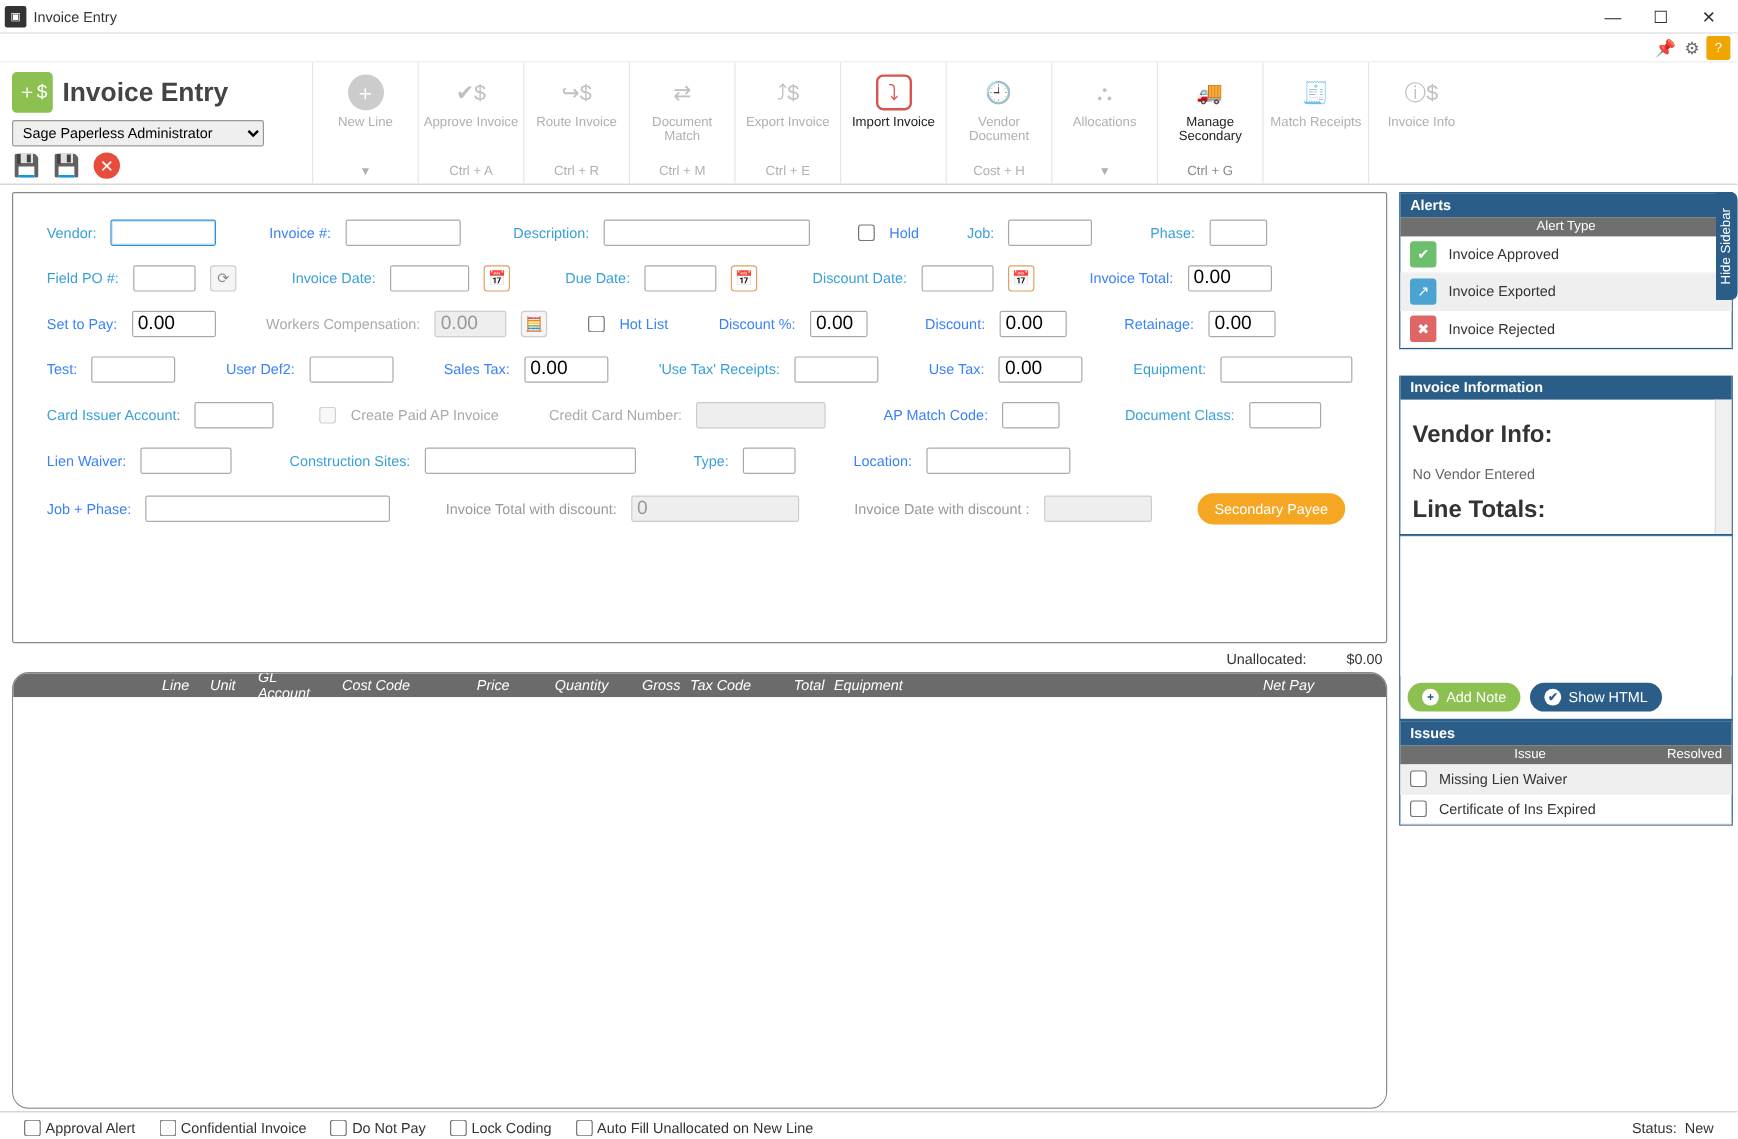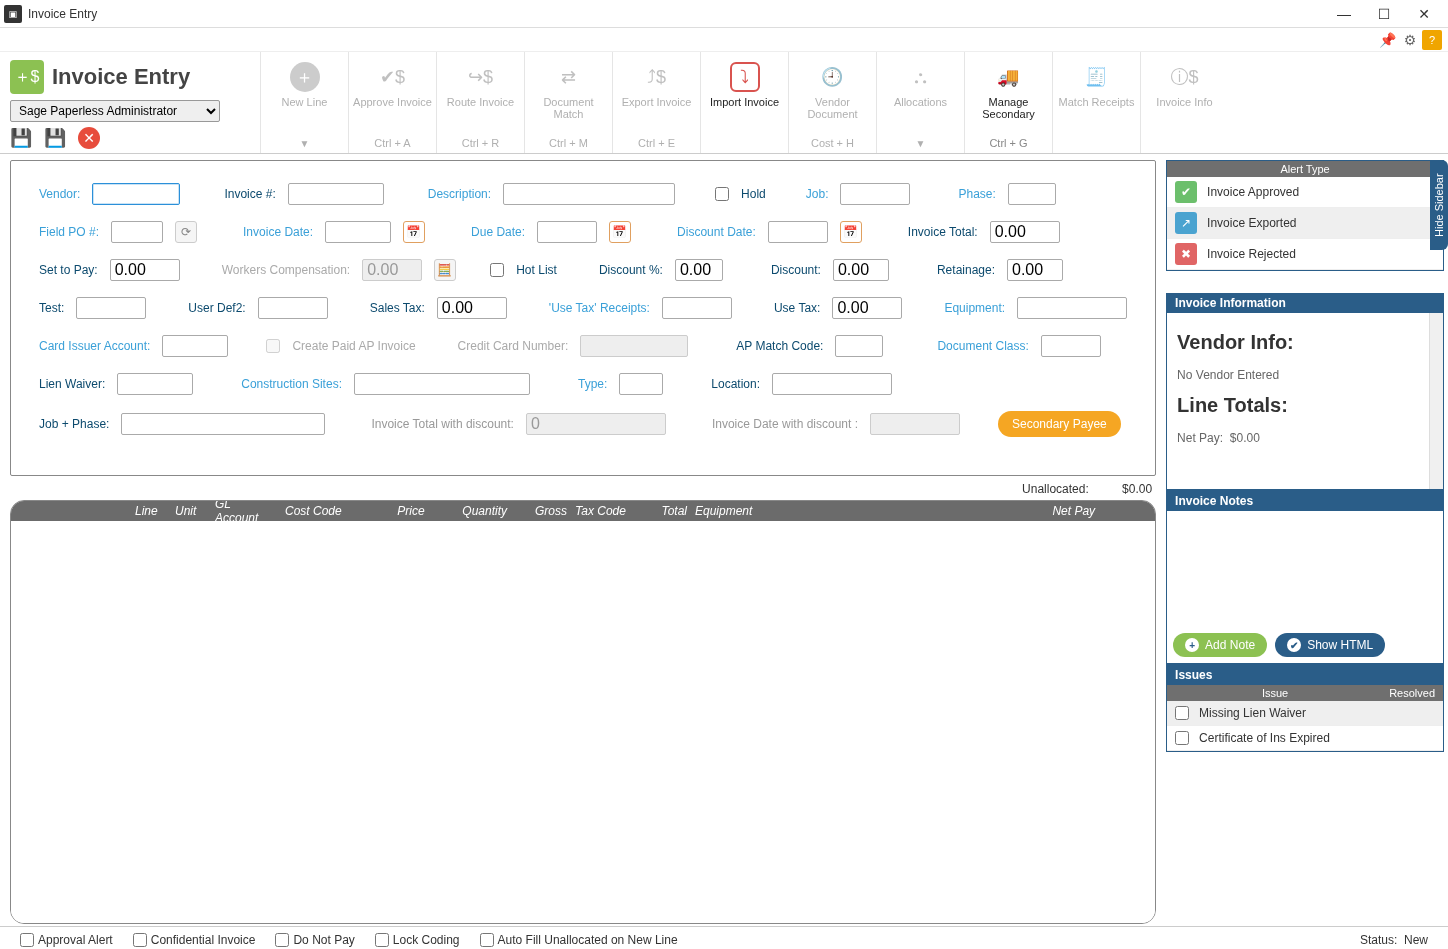--- a/index.html
+++ b/index.html
@@ -39,23 +39,23 @@
 .ritem .rlabel { font-size:11px; text-align:center; line-height:1.1; padding: 0 4px; }
 .ritem .rshort { position:absolute; bottom:4px; font-size:11px; color:#b0b0b0; }
 .ritem .rdrop { position:absolute; bottom:4px; font-size:10px; color:#b0b0b0; }
 
 
 .main { display:flex; height: 772px; }
 .left { flex:1; padding: 6px 10px 0 10px; display:flex; flex-direction:column; }
 .right { width: 288px; border-left: 0; padding: 6px 4px 0 0; display:flex; flex-direction:column; gap:0; position:relative;}
 
 
-.form-panel { border: 1px solid #888; border-radius: 2px; padding: 22px 28px 8px 28px; height: 316px; position:relative; }
+.form-panel { border: 1px solid #888; border-radius: 2px; padding: 22px 28px 8px 28px; height: 376px; position:relative; }
 .frow { display:flex; align-items:center; gap: 12px; margin-bottom: 16px; flex-wrap: nowrap; }
-.flabel { font-size:12px; color:#0c4a6e; white-space:nowrap; }
+.flabel { font-size:12px; color:#3b82f6; white-space:nowrap; }
 .flabel.link { color:#3aa0d8; text-decoration: underline dotted transparent; cursor:pointer; }
 .finput { height:22px; border:1px solid #aaa; border-radius:2px; font-size:16px; padding:0 4px; background:#fff; }
 .finput.highlight { border-color:#2b90d9; box-shadow: 0 0 0 1px rgba(43,144,217,.25) inset; }
 .finput.disabled { background:#eee; color:#999; border-color:#ccc;}
 .mini-btn { width:22px; height:22px; border:1px solid #ccc; border-radius:3px; background:#f5f5f5; display:inline-flex; align-items:center; justify-content:center; font-size:12px; color:#888; cursor:pointer;}
 .cal-btn { width:22px; height:22px; border:1px solid #e0a060; border-radius:3px; background:#fff; display:inline-flex; align-items:center; justify-content:center; font-size:12px; color:#e08030; cursor:pointer;}
 input[type=checkbox].cb { width:14px; height:14px; }
 
 .secondary-payee { background:#f5a623; color:#fff; border:none; border-radius:14px; padding:6px 14px; font-size:12px; cursor:pointer; }
 
@@ -347,48 +347,48 @@
         <div class="gh" style="width:240px">Equipment</div>
         <div class="gh" style="flex:1;text-align:right;padding-right:60px">Net Pay</div>
       </div>
       <div class="grid-body"></div>
     </div>
   </div>
 
   <div class="right">
 
     <div class="panel">
+      <div class="panel-header">Alerts</div>
       <div class="panel-sub">Alert Type</div>
       <div class="alert-row">
         <div class="alert-icon green">✔</div>
         <span>Invoice Approved</span>
       </div>
       <div class="alert-row sel">
         <div class="alert-icon blue">↗</div>
         <span>Invoice Exported</span>
       </div>
       <div class="alert-row">
         <div class="alert-icon red">✖</div>
         <span>Invoice Rejected</span>
       </div>
     </div>
 
     <div class="panel info" style="position:relative;">
       <div class="panel-header">Invoice Information</div>
-      <div class="panel-body" style="height:176px; overflow:hidden; position:relative;">
+      <div class="panel-body" style="height:112px; overflow:hidden; position:relative;">
         <h2>Vendor Info:</h2>
         <div class="sm">No Vendor Entered</div>
         <h2>Line Totals:</h2>
         <div class="sm"><span>Net Pay:</span>&nbsp;&nbsp;<span>$0.00</span></div>
         <div class="scroll-hint"></div>
       </div>
     </div>
 
     <div class="panel notes">
-      <div class="panel-header">Invoice Notes</div>
       <div class="panel-body"></div>
       <div class="notes-actions">
         <button class="btn-addnote">
           <span class="circ">+</span>
           <span>Add Note</span>
         </button>
         <button class="btn-showhtml">
           <span class="circ" style="color:#2a5d88;">✔</span>
           <span>Show HTML</span>
         </button>

